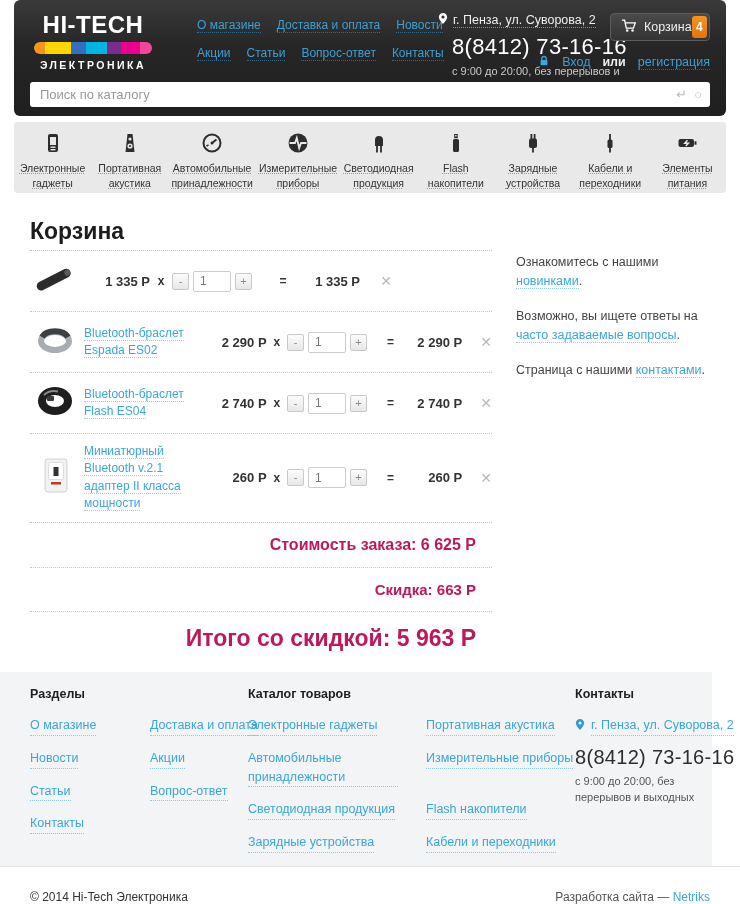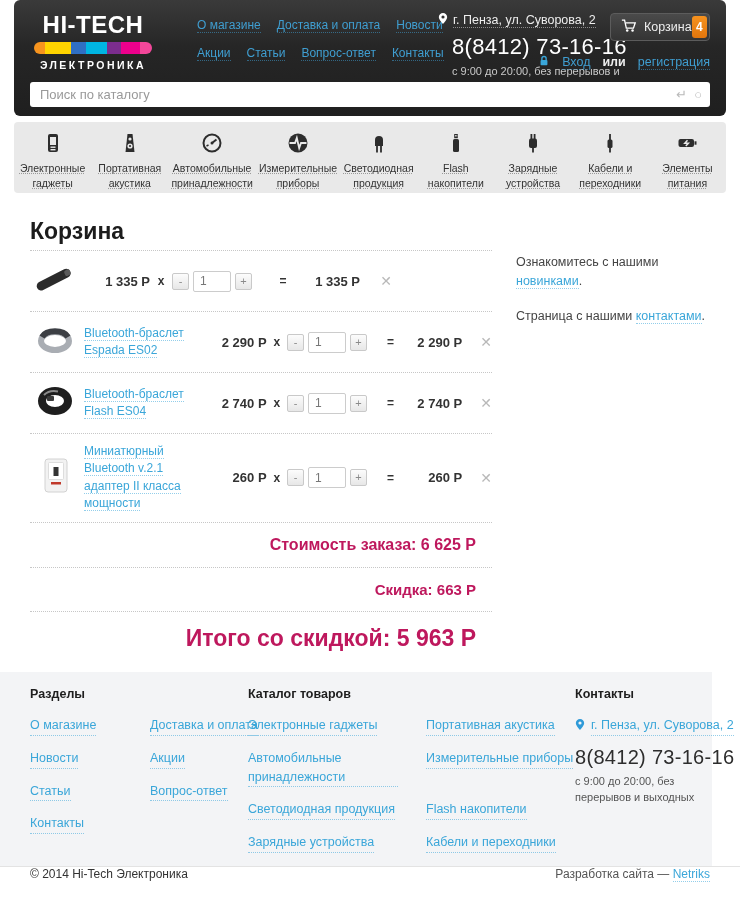--- a/index.html
+++ b/index.html
@@ -92,21 +92,21 @@
   .flink { color:#3aa6d9; font-size:12.5px; text-decoration:none; border-bottom:1px dotted rgba(58,166,217,.55); line-height:1.5; }
   .fgrid .flink { justify-self:start; }
   .f-sections { left:30px; } .f-sections .fgrid { grid-template-columns:92px auto; }
   .f-catalog { left:248px; } .f-catalog .fgrid { grid-template-columns:150px auto; }
   .f-contacts { left:575px; width:160px; }
   .f-addr { display:flex; align-items:center; gap:6px; margin-bottom:10px; }
   .f-phone { font-size:20px; color:#2d2d2d; margin:4px 0 4px 0; letter-spacing:.3px; }
   .f-hours { font-size:11px; color:#555; line-height:1.5; width:150px; }
 
   .bottombar { position:absolute; left:0; top:866px; width:740px; height:38px; background:#fff; border-top:1px solid #e3e3e3;
-               display:flex; align-items:flex-start; justify-content:space-between; padding:0 30px; font-size:12px; color:#333; }
+               display:flex; align-items:flex-end; justify-content:space-between; padding:0 30px; font-size:12px; color:#333; }
   .devline { color:#555; }
 </style>
 </head>
 <body>
 
 <div class="header">
   <div class="logo">
     <div class="logo-title">HI-TECH</div>
     <div class="logo-bar"></div>
     <div class="logo-sub">ЭЛЕКТРОНИКА</div>
@@ -351,20 +351,21 @@
 
   <div class="actions">
     <button class="btn-gray">Обновить корзину</button>
     <a class="link-clear">Очистить корзину</a>
     <button class="btn-pink">Оформить заказ</button>
   </div>
 </div>
 
 <div class="sidebar">
   <p><span>Ознакомитесь с нашими </span><a class="slink">новинками</a><span>.</span></p>
+  <p><span>Возможно, вы ищете ответы на </span><a class="slink">часто задаваемые вопросы</a><span>.</span></p>
   <p><span>Страница с нашими </span><a class="slink">контактами</a><span>.</span></p>
 </div>
 
 <div class="footer">
   <div class="fcol f-sections">
     <div class="fhead">Разделы</div>
     <div class="fgrid">
       <a class="flink">О магазине</a>
       <a class="flink">Доставка и оплата</a>
       <a class="flink">Новости</a>

